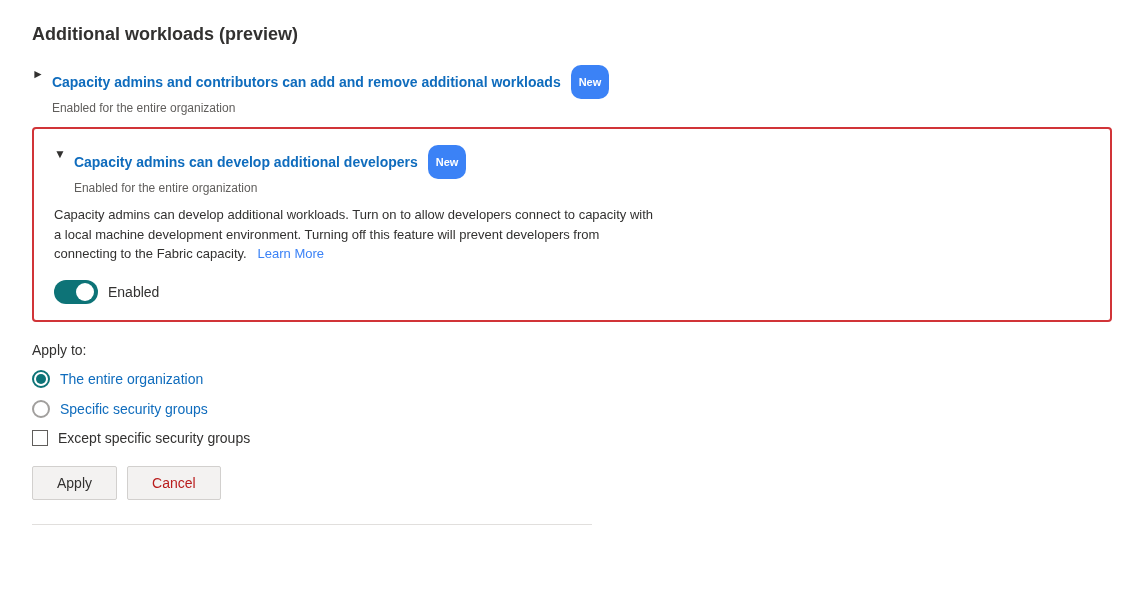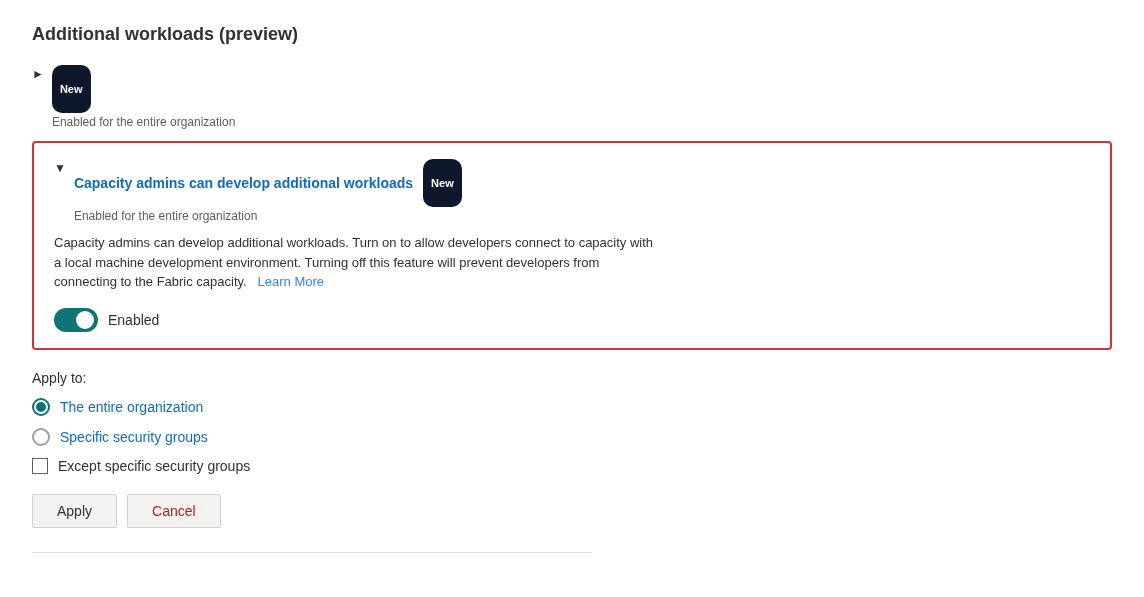--- a/index.html
+++ b/index.html
@@ -46,25 +46,25 @@
       flex-wrap: wrap;
     }
 
     .workload-title {
       font-size: 14px;
       font-weight: 600;
       color: #0f6cbd;
     }
 
     .badge-new {
-      background-color: #0f172a;
+      background-color: #3b82f6;
       color: #ffffff;
       font-size: 11px;
       font-weight: 600;
-      padding: 18px 8px;
+      padding: 11px 8px;
       border-radius: 10px;
     }
 
     .workload-subtitle {
       font-size: 12px;
       color: #605e5c;
       margin-top: 2px;
     }
 
     
@@ -243,33 +243,34 @@
   </style>
 </head>
 <body>
 
 <h1 class="page-title">Additional workloads (preview)</h1>
 
 <div class="workload-item">
   <span class="chevron">►</span>
   <div class="workload-content">
     <div class="workload-title-row">
+      <span class="workload-title">Capacity admins and contributors can add and remove additional workloads</span>
       <span class="badge-new">New</span>
     </div>
     <div class="workload-subtitle">Enabled for the entire organization</div>
   </div>
 </div>
 
 <div class="expanded-section">
 
   <div class="workload-item">
     <span class="chevron">▼</span>
     <div class="workload-content">
       <div class="workload-title-row">
-        <span class="workload-title">Capacity admins can develop additional workloads</span>
+        <span class="workload-title">Capacity admins can develop additional developers</span>
         <span class="badge-new">New</span>
       </div>
       <div class="workload-subtitle">Enabled for the entire organization</div>
     </div>
   </div>
 
   <p class="description-text">
     <span>Capacity admins can develop additional workloads. Turn on to allow developers connect to capacity with a local machine development environment. Turning off this feature will prevent developers from connecting to the Fabric capacity.</span>
     <span>&nbsp;</span>
     <a class="learn-more-link" href="#">Learn More</a>

